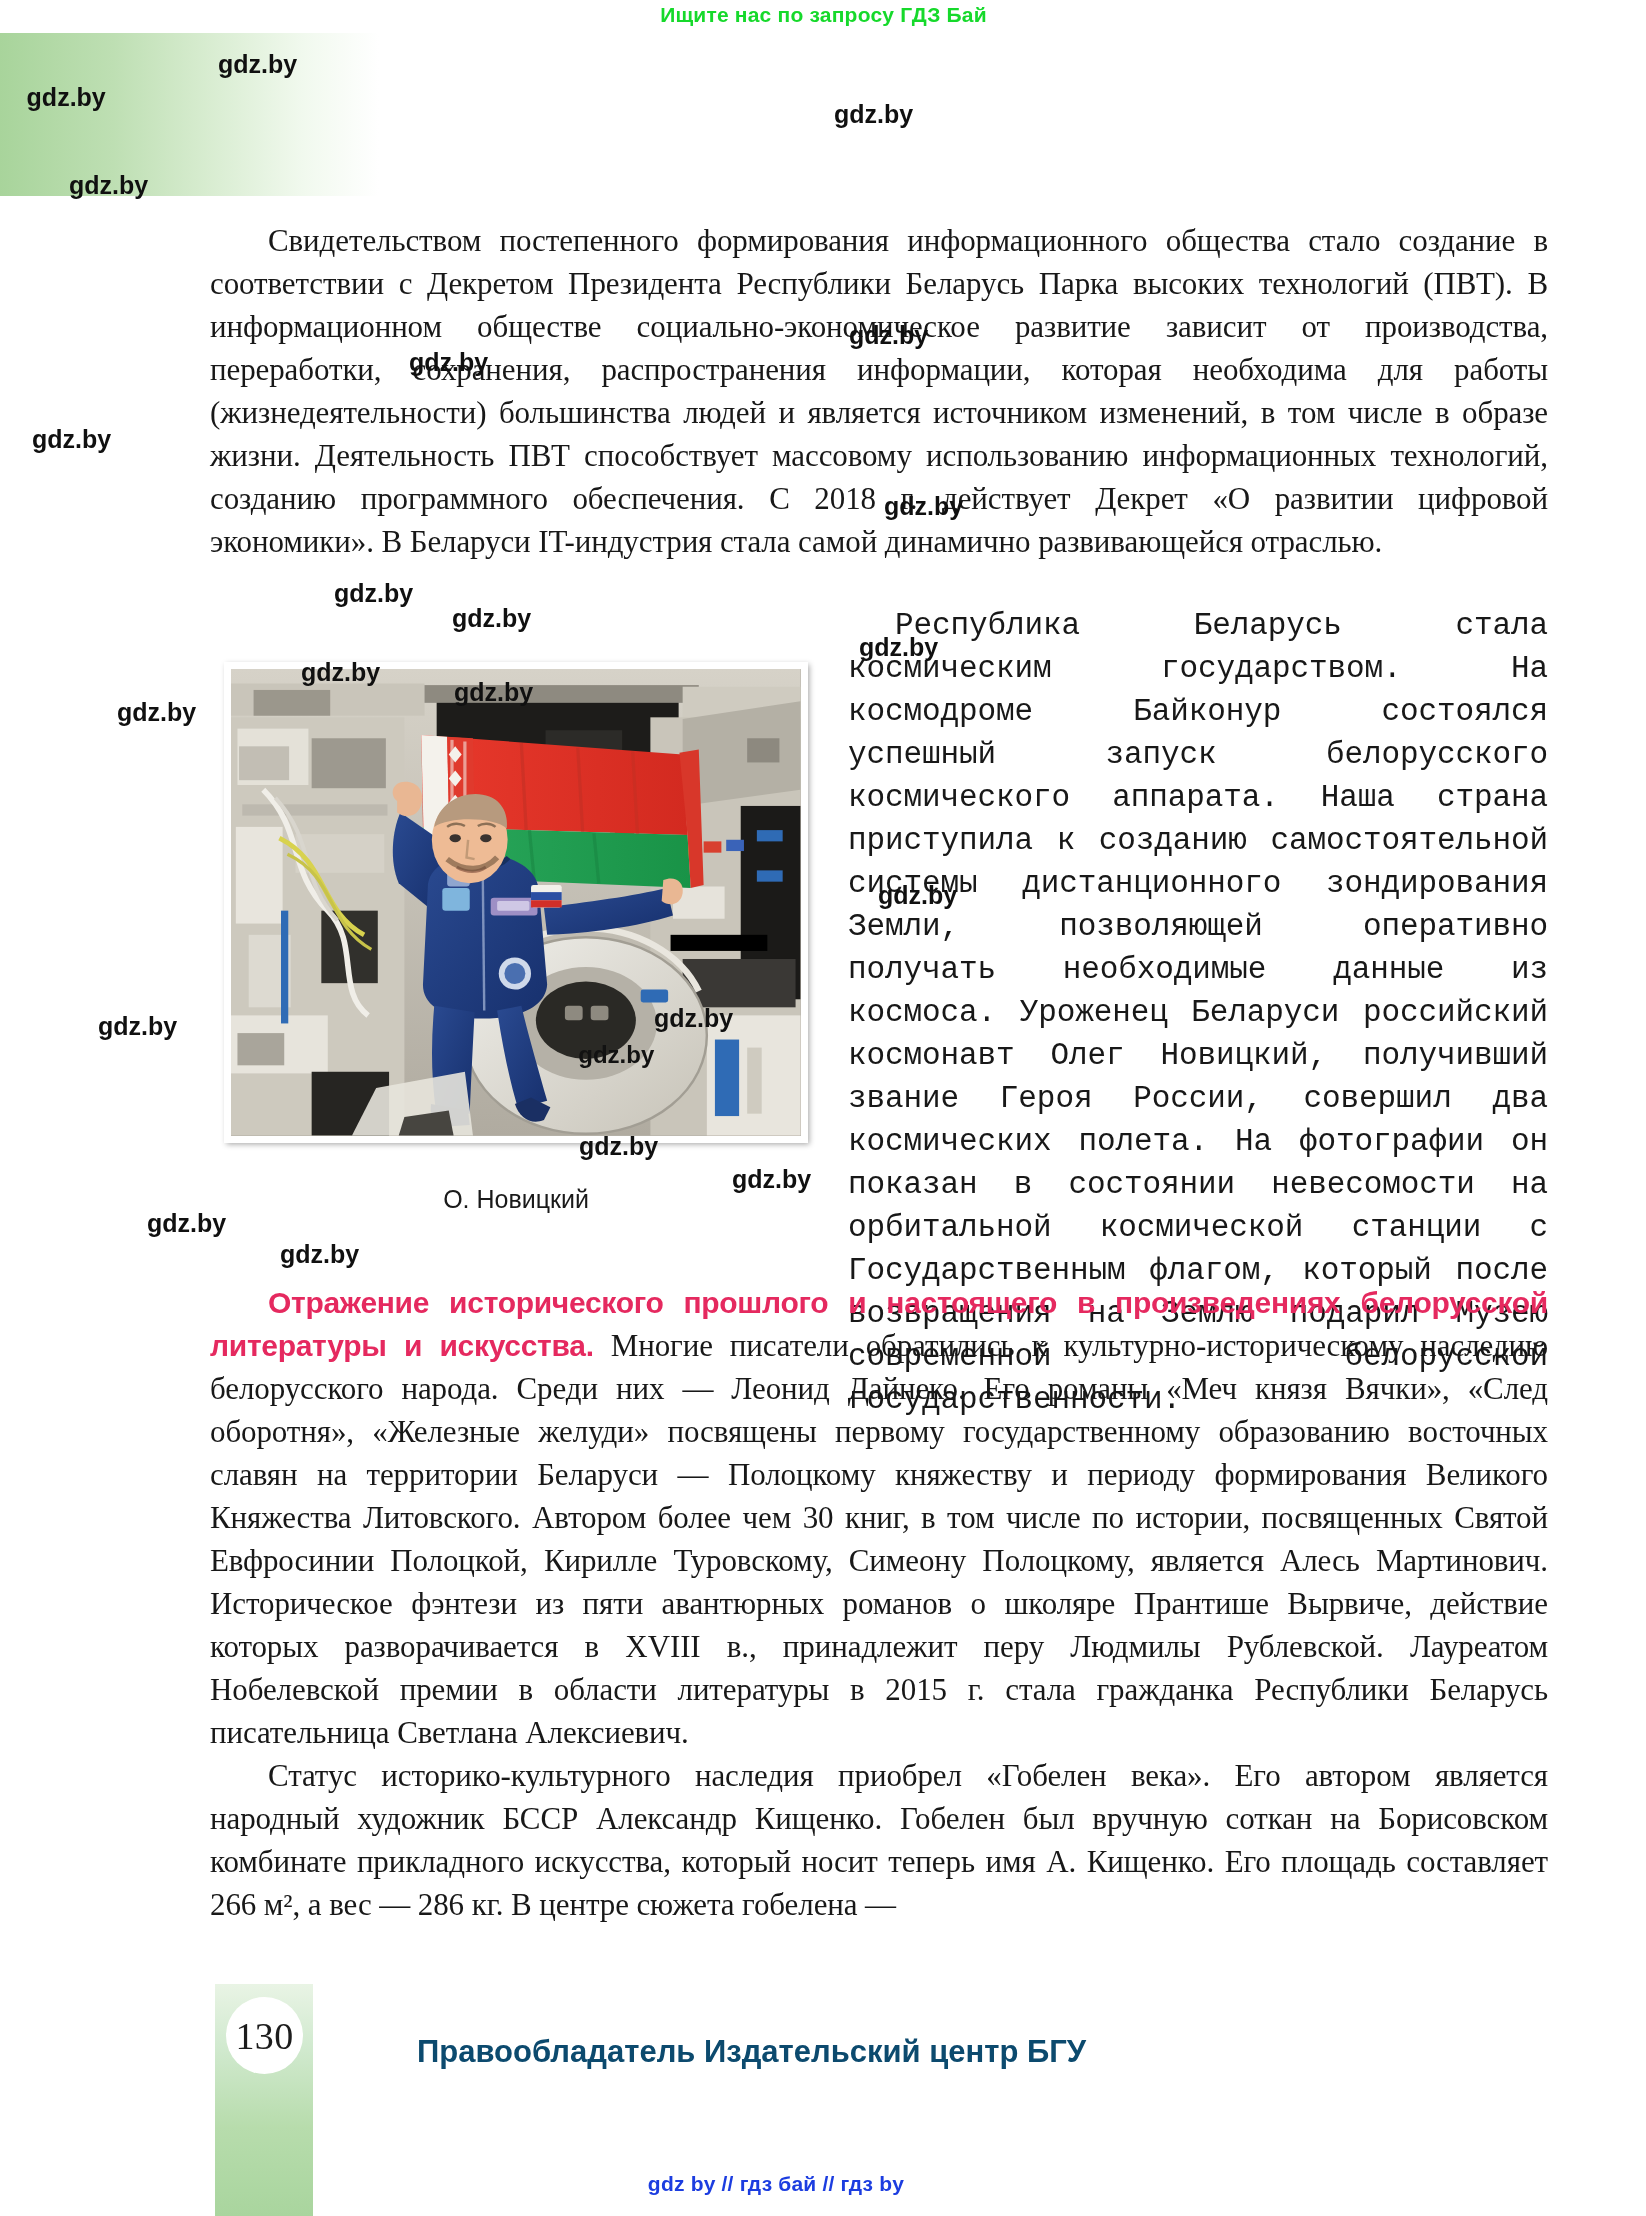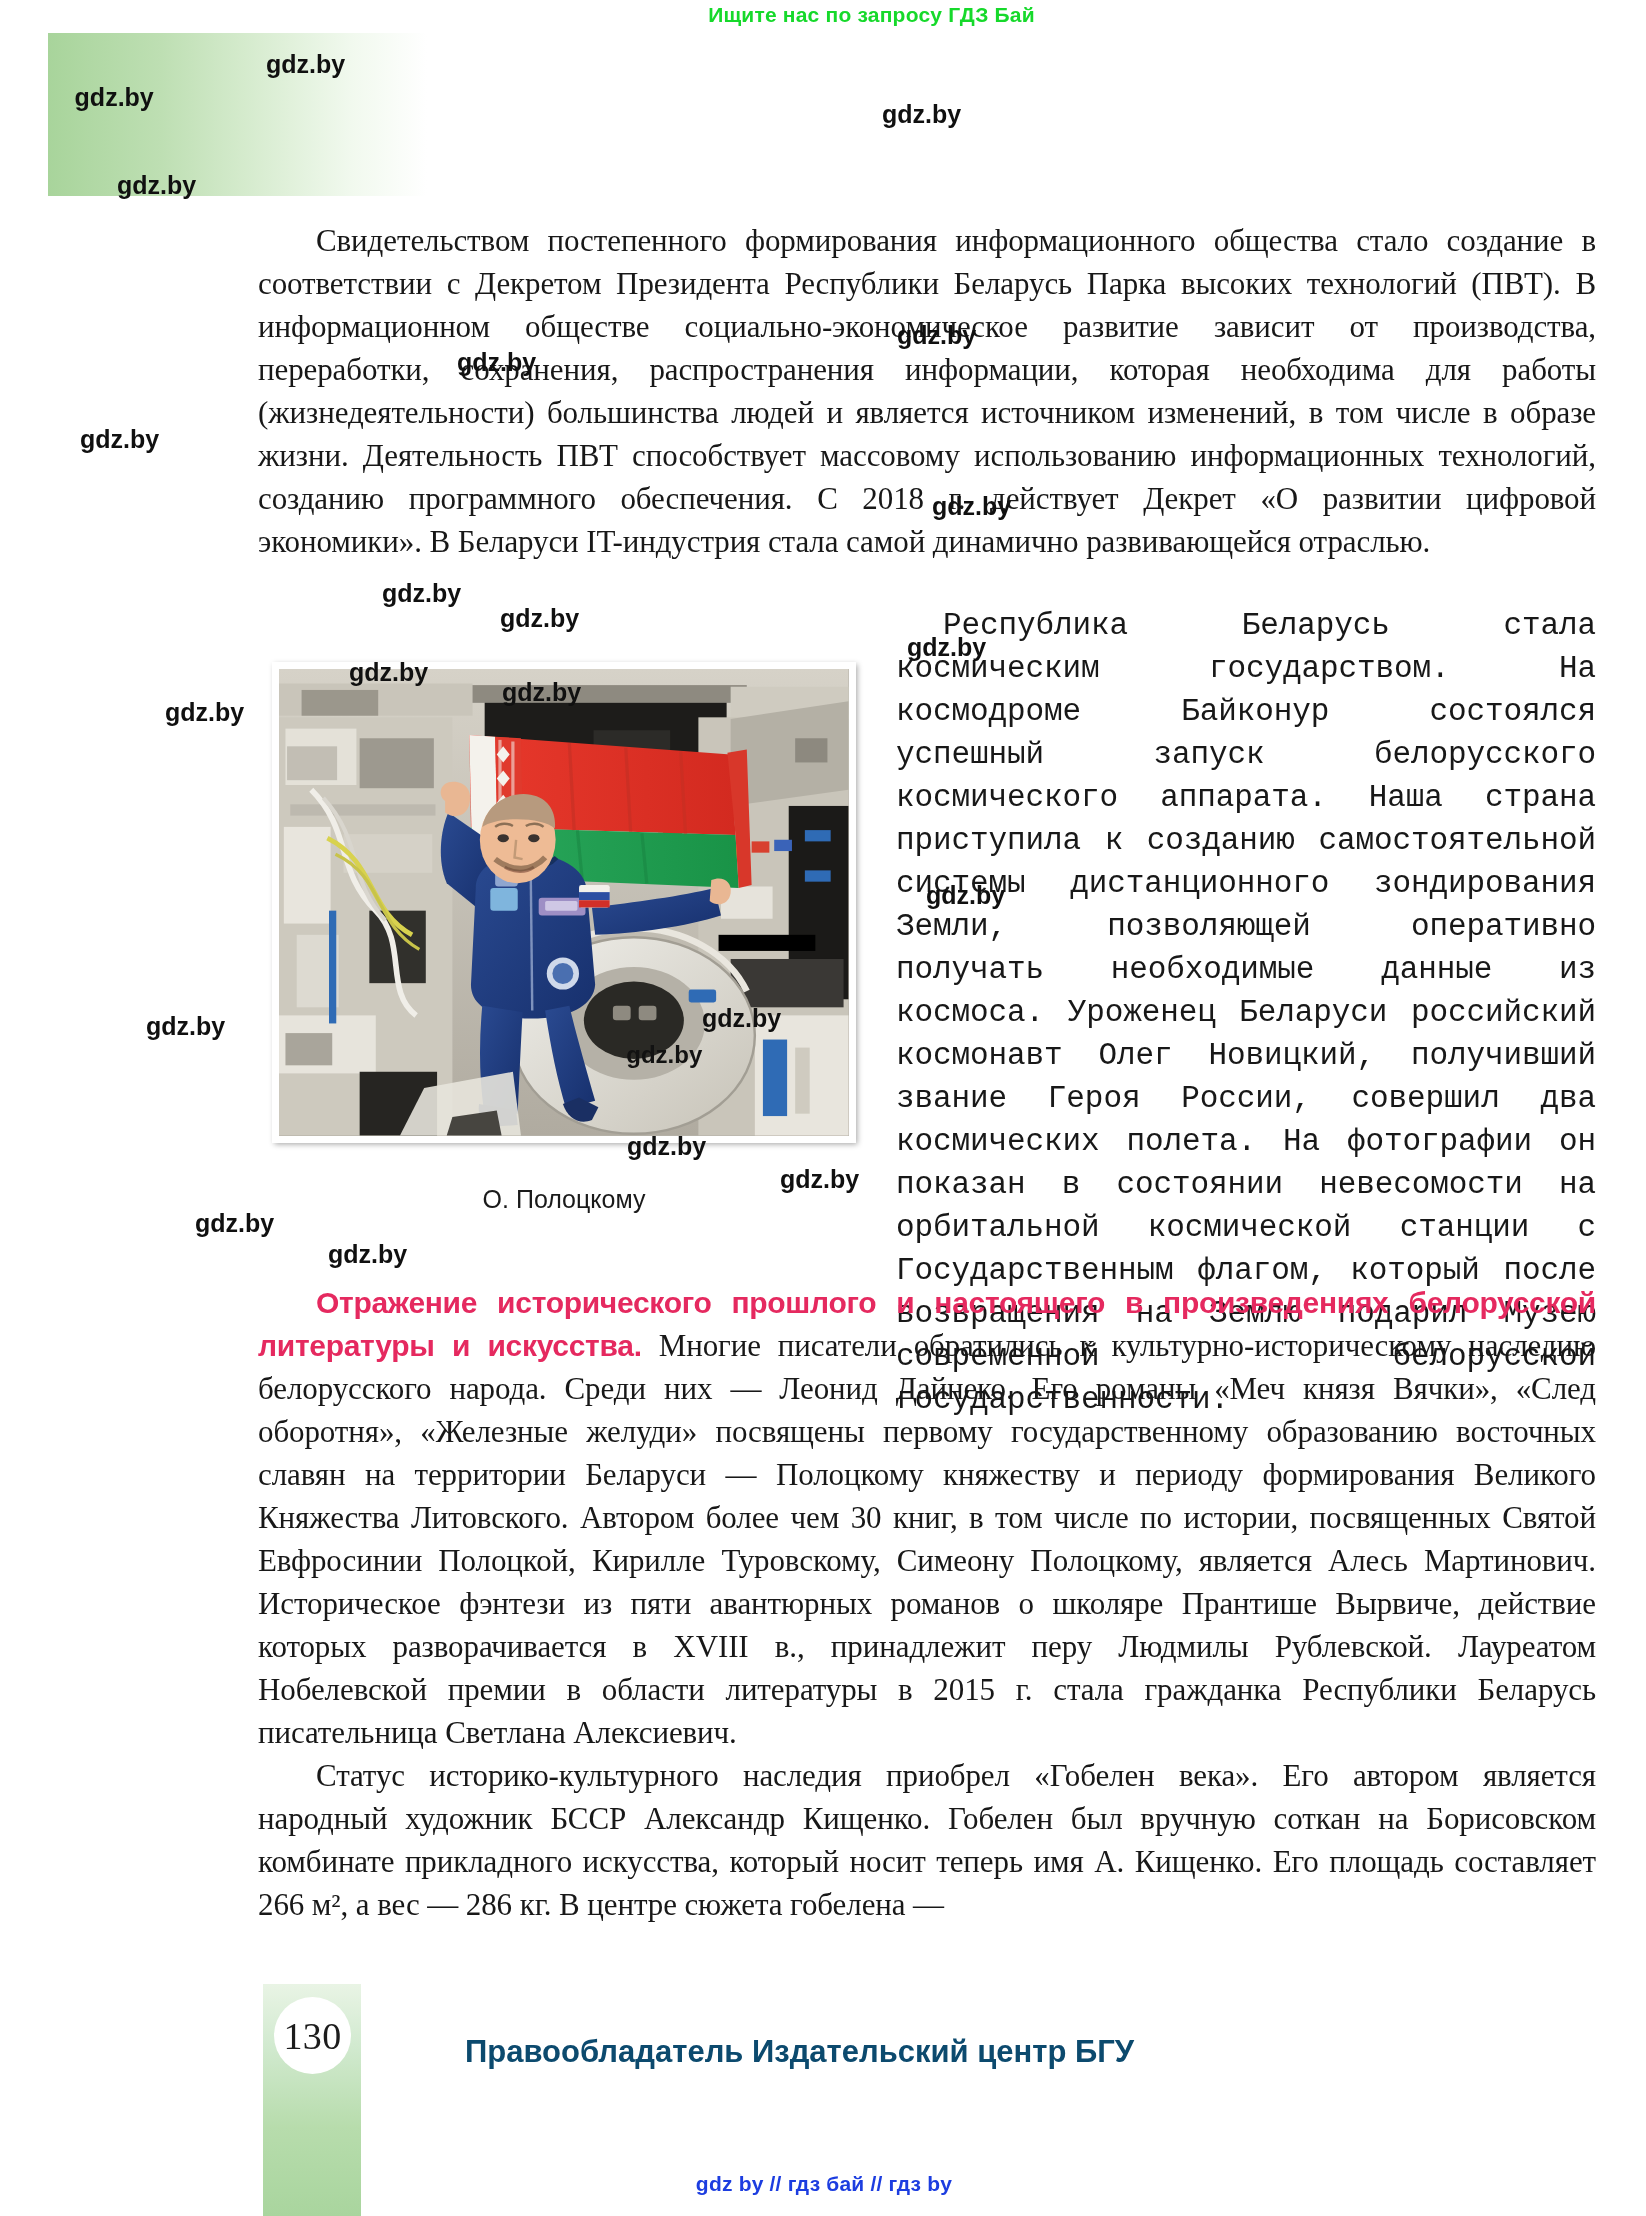--- a/index.html
+++ b/index.html
@@ -4,21 +4,21 @@
 <style>
   html,body{margin:0;padding:0;}
   body{
     width:1647px; height:2216px;
     background:#ffffff;
     font-family:"Liberation Serif", serif;
     position:relative;
     overflow:hidden;
     -webkit-font-smoothing:antialiased;
   }
-  .page{position:absolute; inset:0;margin-left:48px;}
+  .page{position:absolute; inset:0;}
 
   
   #top-green-band{
     position:absolute; left:0; top:33px; width:379px; height:163px;
     background:linear-gradient(to right,#a8d49b 0%,#bedfb3 30%,#dbeed4 58%,#f1f9ee 80%,#ffffff 100%);
   }
   #bottom-green-band{
     position:absolute; left:215px; top:1984px; width:98px; height:232px;
     background:linear-gradient(to bottom,#e9f4e5 0%,#d2ead0 26%,#b7dcac 62%,#a9d59e 100%);
   }
@@ -329,21 +329,21 @@
             <path d="M248 540 C246 558,252 568,268 568 L296 566 L294 548 Z" fill="#1a2f63"></path>
             <path d="M352 540 C358 558,372 566,388 560 L396 544 L372 532 Z" fill="#1a2f63"></path>
           </g>
 
           <path d="M180 520 L290 500 L300 579 L150 579 Z" fill="#e7e4db" opacity=".9"></path>
           <path d="M215 556 L270 548 L276 579 L208 579 Z" fill="#474540"></path>
         </svg>
         <div id="photo-watermark">gdz.by</div>
       </div>
     </div>
-    <div id="figure-caption">О. Полоцкому</div>
+    <div id="figure-caption">О. Новицкий</div>
   </div>
 
   <div id="space-column">
     <p>Республика Беларусь стала космическим государством. На космодроме Байконур состоялся успешный запуск белорусского космического аппарата. Наша страна приступила к созданию самостоятельной системы дистанционного зондирования Земли, позволяющей оперативно получать необходимые данные из космоса. Уроженец Беларуси российский космонавт Олег Новицкий, получивший звание Героя России, совершил два космических полета. На фотографии он показан в состоянии невесомости на орбитальной космической станции с Государственным флагом, который после возвращения на Землю подарил Музею современной белорусской государственности.</p>
   </div>
 
   <div id="lower-content">
     <p class="lit-par indent"><span class="magenta-head">Отражение исторического прошлого и настоящего в произведениях белорусской литературы и искусства.</span><span> Многие писатели обратились к культурно-историческому наследию белорусского народа. Среди них — Леонид Дайнеко. Его романы «Меч князя Вячки», «След оборотня», «Железные желуди» посвящены первому государственному образованию восточных славян на территории Беларуси — Полоцкому княжеству и периоду формирования Великого Княжества Литовского. Автором более чем 30 книг, в том числе по истории, посвященных Святой Евфросинии Полоцкой, Кирилле Туровскому, Симеону Полоцкому, является Алесь Мартинович. Историческое фэнтези из пяти авантюрных романов о школяре Прантише Вырвиче, действие которых разворачивается в XVIII в., принадлежит перу Людмилы Рублевской. Лауреатом Нобелевской премии в области литературы в 2015 г. стала гражданка Республики Беларусь писательница Светлана Алексиевич.</span></p>
     <p class="lit-par indent">Статус историко-культурного наследия приобрел «Гобелен века». Его автором является народный художник БССР Александр Кищенко. Гобелен был вручную соткан на Борисовском комбинате прикладного искусства, который носит теперь имя А. Кищенко. Его площадь составляет 266 м², а вес — 286 кг. В центре сюжета гобелена —</p>
   </div>

